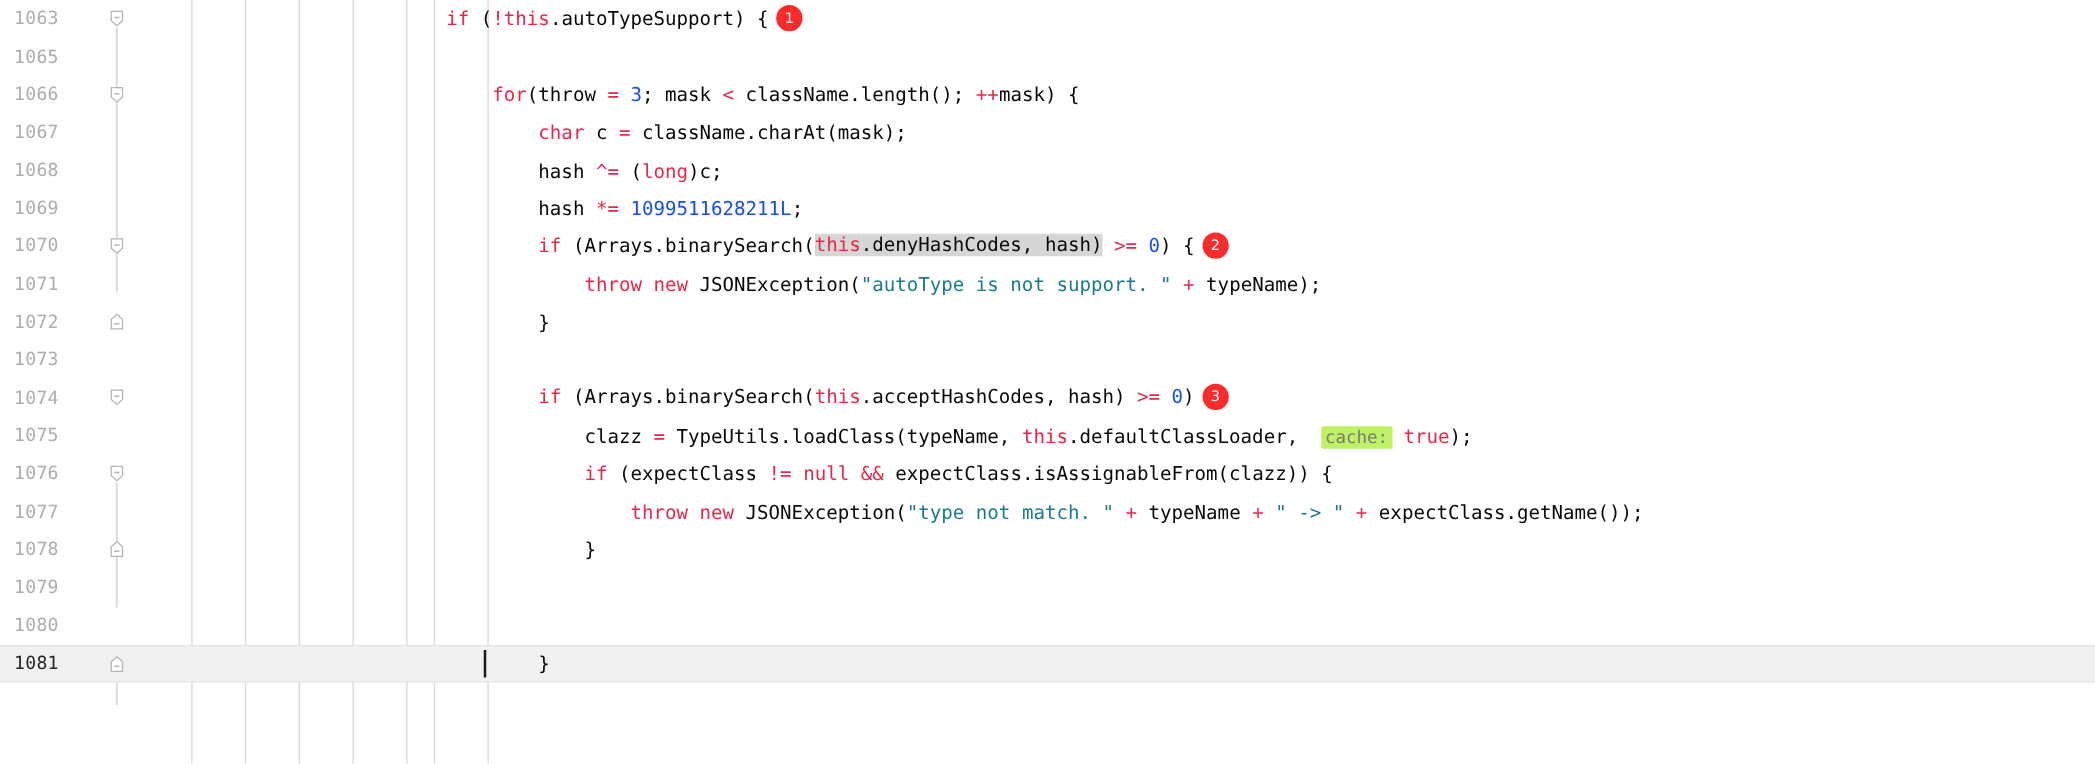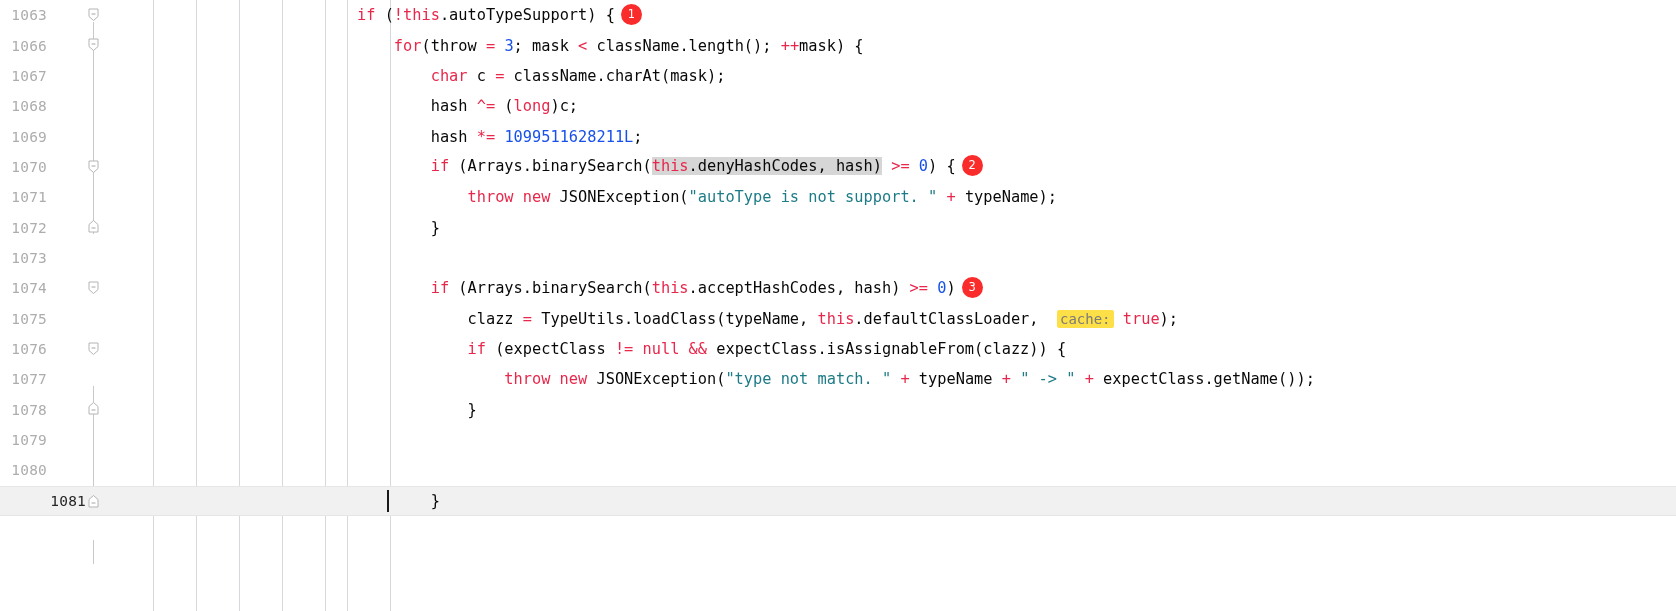--- a/index.html
+++ b/index.html
@@ -61,21 +61,20 @@
     left: 0;
     width: 47px;
     text-align: right;
     color: #adadad;
     font-size: 14.5px;
     font-family: "DejaVu Sans Mono", monospace;
     letter-spacing: 0.2px;
   }
   .row.current .lineno {
     color: #252525;
-    padding-left: 39px;
   }
 
   
   .fold {
     position: absolute;
     left: 86px;
     width: 15px;
     height: 15px;
     z-index: 3;
   }
@@ -102,21 +101,21 @@
 
   .kw    { color: #e8274b; }
   .num   { color: #1750eb; }
   .str   { color: #1d7b87; }
   .op    { color: #e8274b; }
   .plain { color: #080808; }
 
   .sel   { background: #d6d6d6; }
 
   .hint {
-    background: #fde047;
+    background: #bef264;
     color: #7a7a7a;
     border-radius: 2px;
     padding: 1px 3px;
     font-size: 14px;
   }
 
   
   .badge {
     display: inline-block;
     width: 21px;
@@ -159,20 +158,21 @@
 
   <div class="foldline" style="top:22px;height:212px;"></div>
   <div class="foldline" style="top:386px;height:100px;"></div>
   <div class="foldline" style="top:540px;height:24px;"></div>
 
   <div class="rows">
       <div class="row"><div class="lineno">1063</div><div class="fold" style="top: 7px;"><svg width="15" height="15" viewBox="0 0 15 15">
             <path d="M3 2 H12 V9.5 L7.5 13.5 L3 9.5 Z" fill="#ffffff" stroke="#b4b4b4" stroke-width="1"></path>
             <line x1="5.5" y1="7" x2="9.5" y2="7" stroke="#b4b4b4" stroke-width="1.2"></line>
           </svg></div><div class="code"><span class="kw">if</span><span class="plain"> (</span><span class="op">!</span><span class="kw">this</span><span class="plain">.autoTypeSupport) {</span><span class="badge">1</span></div></div>
+      <div class="row"><div class="lineno">1065</div><div class="code"></div></div>
       <div class="row"><div class="lineno">1066</div><div class="fold" style="top: 7px;"><svg width="15" height="15" viewBox="0 0 15 15">
             <path d="M3 2 H12 V9.5 L7.5 13.5 L3 9.5 Z" fill="#ffffff" stroke="#b4b4b4" stroke-width="1"></path>
             <line x1="5.5" y1="7" x2="9.5" y2="7" stroke="#b4b4b4" stroke-width="1.2"></line>
           </svg></div><div class="code"><span class="kw">    for</span><span class="plain">(throw </span><span class="op">=</span><span class="plain"> </span><span class="num">3</span><span class="plain">; mask </span><span class="op">&lt;</span><span class="plain"> className.length(); </span><span class="op">++</span><span class="plain">mask) {</span></div></div>
       <div class="row"><div class="lineno">1067</div><div class="code"><span class="kw">        char</span><span class="plain"> c </span><span class="op">=</span><span class="plain"> className.charAt(mask);</span></div></div>
       <div class="row"><div class="lineno">1068</div><div class="code"><span class="plain">        hash </span><span class="op">^=</span><span class="plain"> (</span><span class="kw">long</span><span class="plain">)c;</span></div></div>
       <div class="row"><div class="lineno">1069</div><div class="code"><span class="plain">        hash </span><span class="op">*=</span><span class="plain"> </span><span class="num">1099511628211L</span><span class="plain">;</span></div></div>
       <div class="row"><div class="lineno">1070</div><div class="fold" style="top: 7px;"><svg width="15" height="15" viewBox="0 0 15 15">
             <path d="M3 2 H12 V9.5 L7.5 13.5 L3 9.5 Z" fill="#ffffff" stroke="#b4b4b4" stroke-width="1"></path>
             <line x1="5.5" y1="7" x2="9.5" y2="7" stroke="#b4b4b4" stroke-width="1.2"></line>

